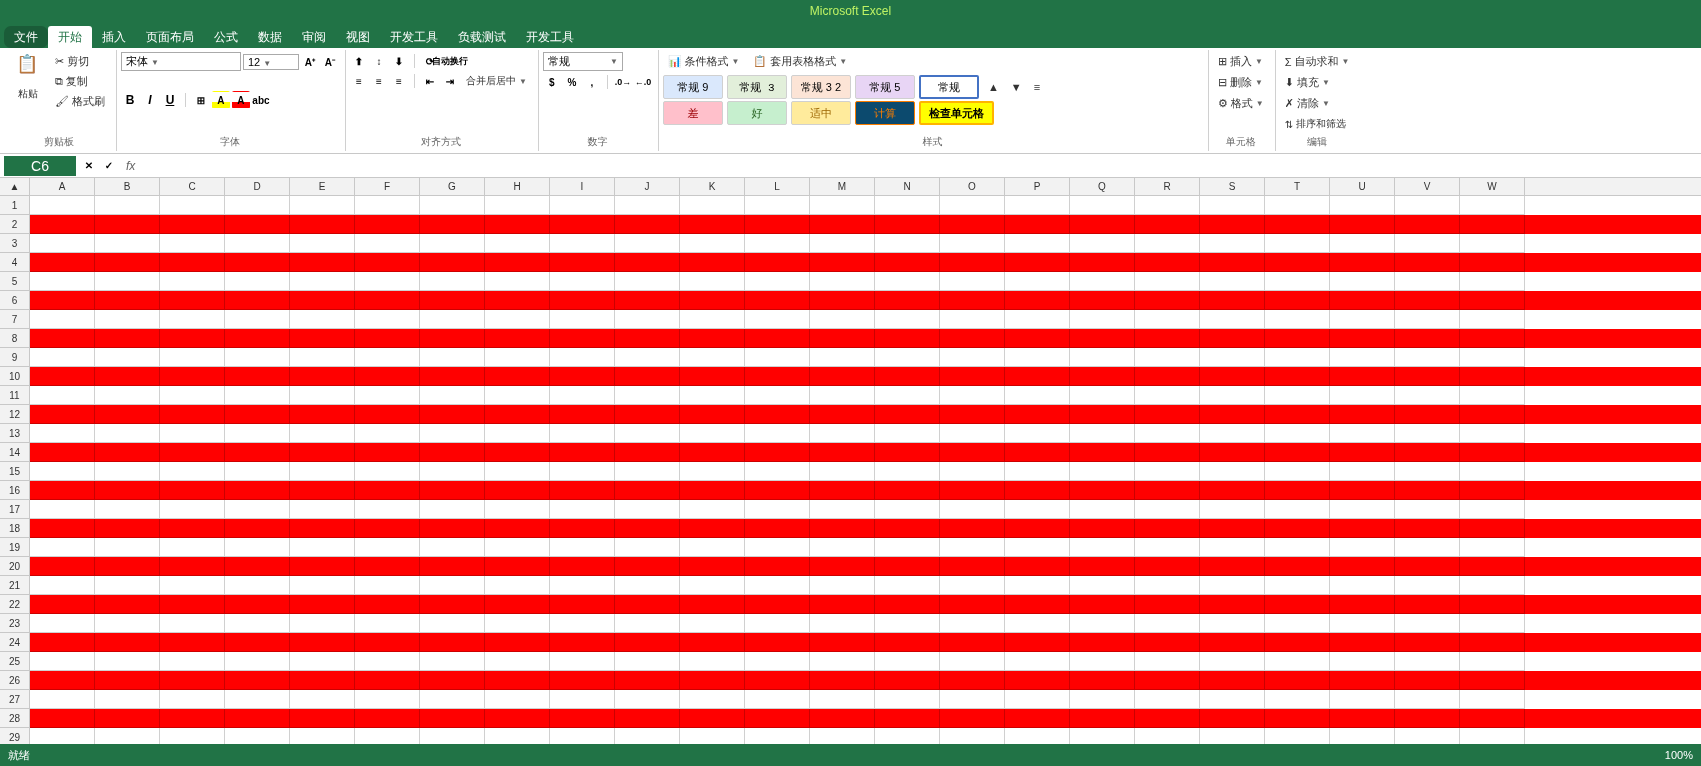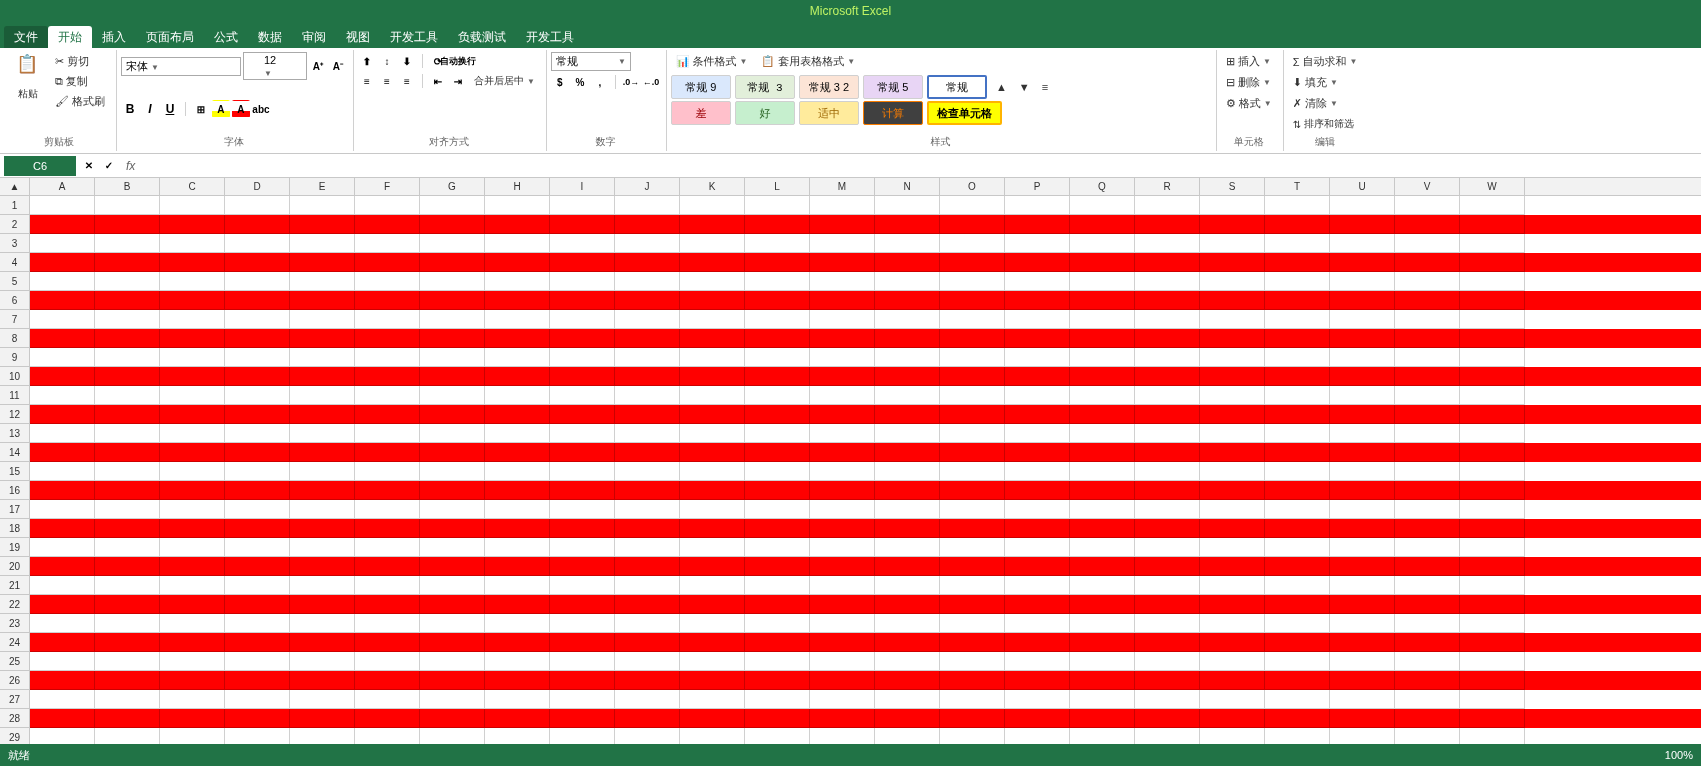--- a/index.html
+++ b/index.html
@@ -98,22 +98,22 @@
     }
     .font-name-box {
       border: 1px solid #aaa;
       padding: 1px 4px;
       width: 120px;
       font-size: 11px;
       background: white;
     }
     .font-size-box {
       border: 1px solid #aaa;
-      padding: 1px 20px;
-      width: 64px;
+      padding: 1px 4px;
+      width: 56px;
       font-size: 11px;
       background: white;
     }
     .small-icon-btn {
       width: 18px;
       height: 18px;
       display: flex;
       align-items: center;
       justify-content: center;
       cursor: pointer;
@@ -132,21 +132,21 @@
       font-size: 11px;
       border: 1px solid #d0d0d0;
       border-radius: 2px;
       cursor: pointer;
       min-width: 60px;
       height: 24px;
     }
     .style-bad { background: #ffc0cb; color: #9c0006; }
     .style-good { background: #c6efce; color: #276221; }
     .style-medium { background: #ffeb9c; color: #9c6500; }
-    .style-calc { background: #404040; color: #fa7d00; border-color: #fa7d00; }
+    .style-calc { background: #0c4a6e; color: #fa7d00; border-color: #fa7d00; }
     .style-check { background: #ffff00; border: 2px solid #ffb400; font-weight: bold; }
     .style-normal2 { background: #dae8fc; }
     .style-normal3 { background: #e2efda; font-family: Liberation Mono, monospace; }
     .style-normal32 { background: #fce4d6; }
     .style-normal4 { background: #e8d5f5; }
     .style-normal { background: #fff; border: 2px solid #4472c4; }
 
     
     .formula-bar {
       display: flex;
@@ -329,33 +329,33 @@
       justify-content: space-between;
       background: white;
       cursor: pointer;
     }
 
     .selected-cell-ref {
       background: #217346;
       color: white;
       border: none;
       width: 72px;
-      font-size: 11px;
+      font-size: 14px;
       text-align: center;
     }
   </style>
 </head>
 <body>
 
 <div style="height:22px; background:#217346; display:flex; align-items:center; justify-content:center; color:#bef264; font-size:12px;">
   <span>Microsoft Excel</span>
 </div>
 
 <div class="ribbon-tabs">
-  <div class="ribbon-tab" style="background:#1a5c38; padding: 3px 10px; height:22px;">
+  <div class="ribbon-tab" style="background:#1a5c38; padding: 3px 10px; height:22px;border-radius:7px;">
     <span>文件</span>
   </div>
   <div class="ribbon-tab active">
     <span>开始</span>
   </div>
   <div class="ribbon-tab">
     <span>插入</span>
   </div>
   <div class="ribbon-tab">
     <span>页面布局</span>

